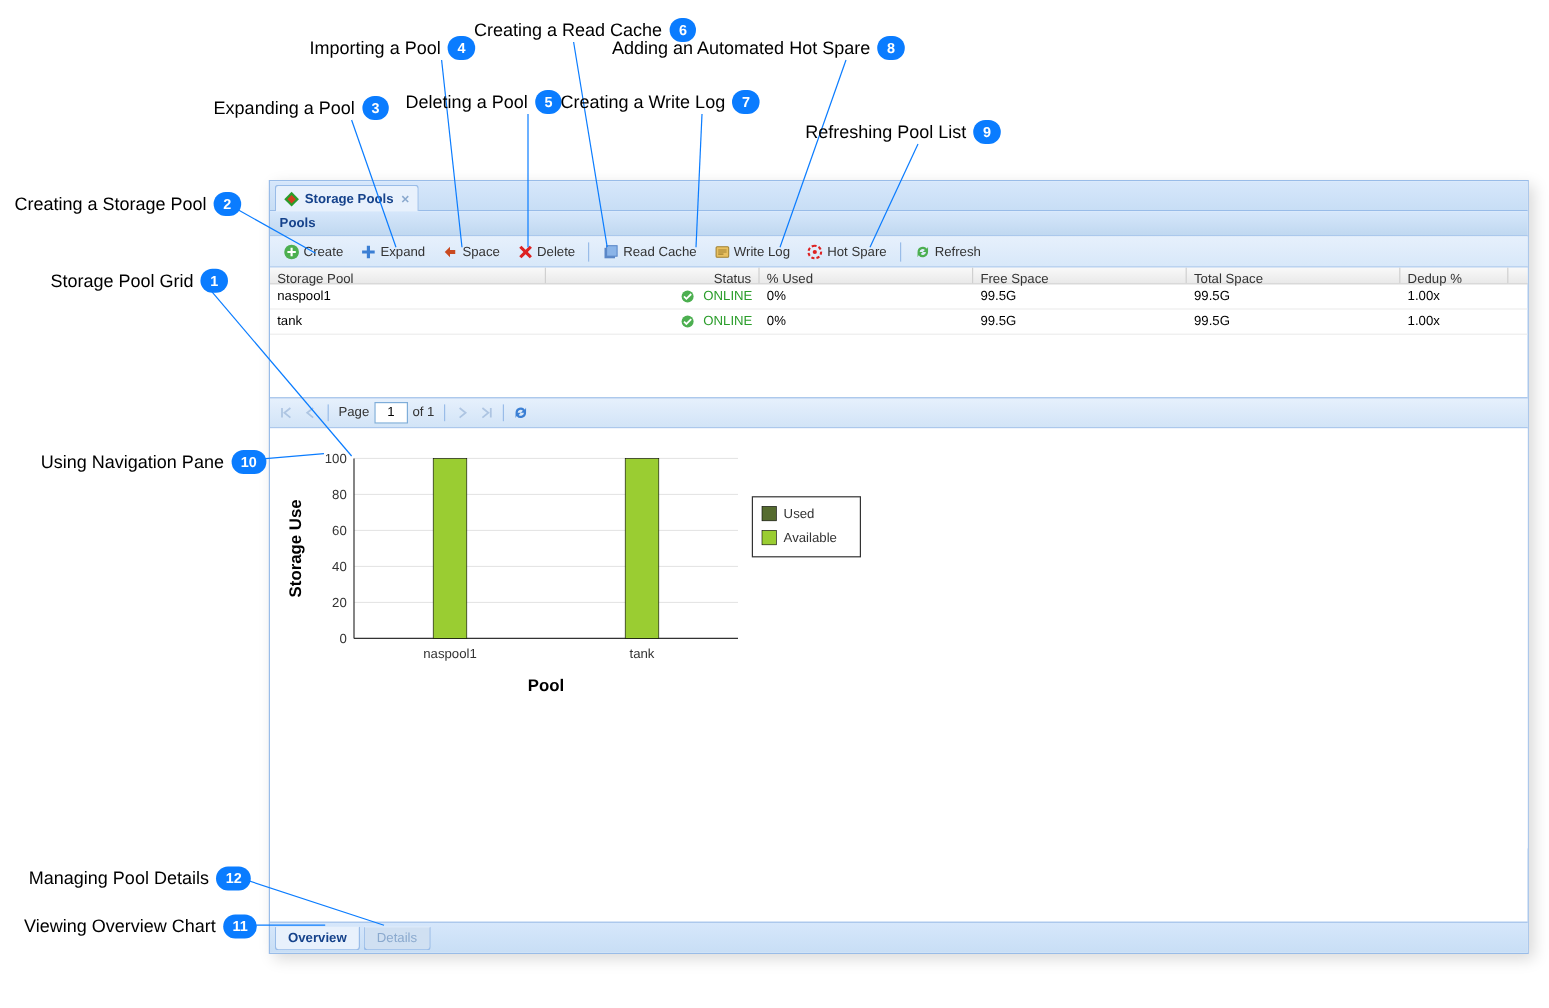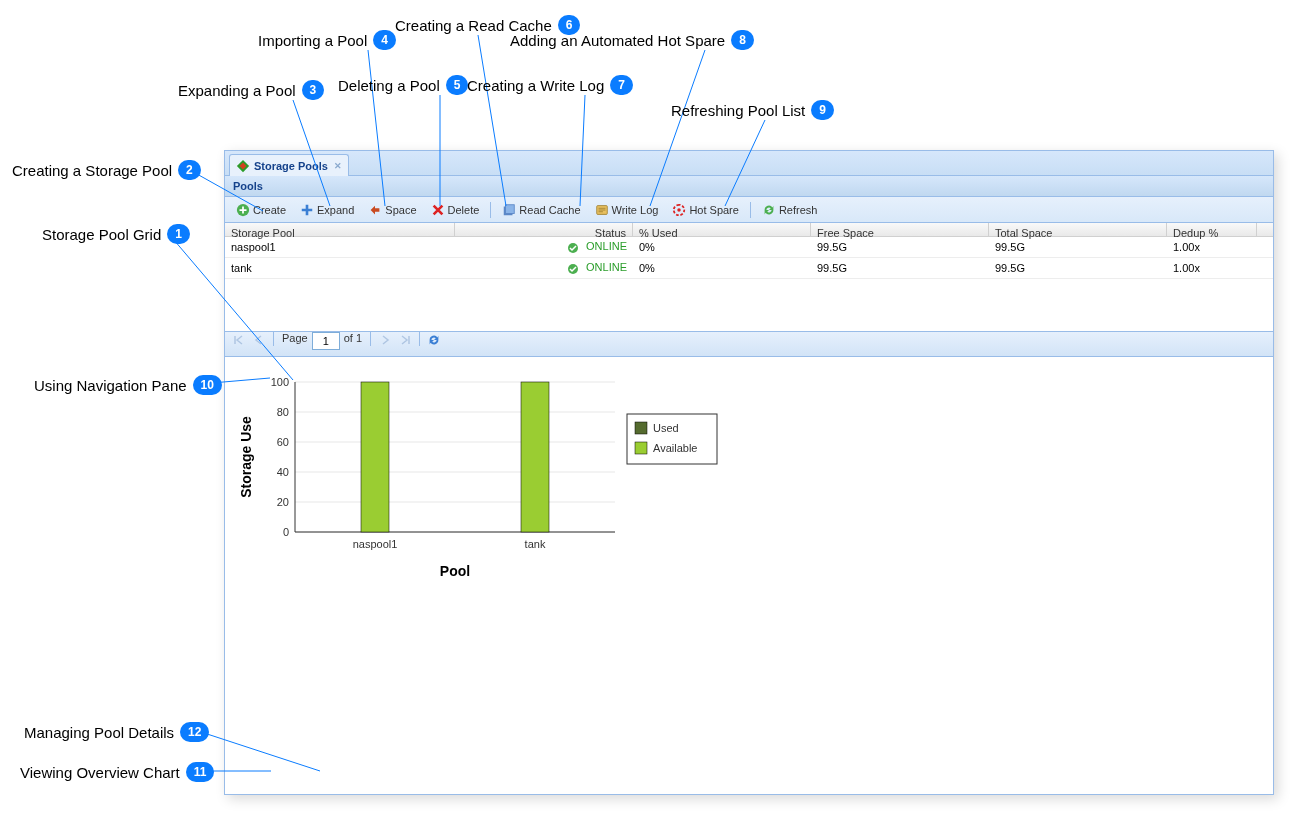--- a/index.html
+++ b/index.html
@@ -152,21 +152,21 @@
   .col-free { width: 178px; }
   .col-total { width: 178px; }
   .col-dedup { width: 90px; }
   
   .paging-bar {
     background: linear-gradient(#e6f0fc, #d2e4f7);
     border-top: 1px solid #99bce8;
     border-bottom: 1px solid #99bce8;
     height: 26px;
     display: flex;
-    align-items: flex-start;
+    align-items: center;
     padding: 0 4px;
   }
   .pg-btn {
     width: 16px; height: 16px;
     margin: 0 2px;
     cursor: pointer;
     display: flex;
     align-items: center;
     justify-content: center;
     color: #6a8fc0;
@@ -442,20 +442,24 @@
         <text x="220" y="204" text-anchor="middle" font-size="14" font-weight="bold" fill="#000">Pool</text>
         <text x="16" y="85" text-anchor="middle" font-size="14" font-weight="bold" fill="#000" transform="rotate(-90 16 85)">Storage Use</text>
         <rect x="392" y="42" width="90" height="50" fill="#fff" stroke="#333"></rect>
         <rect x="400" y="50" width="12" height="12" fill="#556b2f" stroke="#000" stroke-width="0.5"></rect>
         <text x="418" y="60" font-size="11" fill="#333">Used</text>
         <rect x="400" y="70" width="12" height="12" fill="#9acd32" stroke="#000" stroke-width="0.5"></rect>
         <text x="418" y="80" font-size="11" fill="#333">Available</text>
       </svg>
   </div>
 
+  <div class="bottom-tabs">
+    <div class="bottom-tab">Overview</div>
+    <div class="bottom-tab inactive">Details</div>
+  </div>
 </div>
 
 <svg style="position:absolute;left:0;top:0;width:1291px;height:840px;pointer-events:none;z-index:60">
   <line x1="168" y1="233" x2="293" y2="380" stroke="#0a7cff" stroke-width="1"></line>
   <line x1="188" y1="169" x2="263" y2="211" stroke="#0a7cff" stroke-width="1"></line>
   <line x1="293" y1="100" x2="330" y2="206" stroke="#0a7cff" stroke-width="1"></line>
   <line x1="368" y1="50" x2="385" y2="206" stroke="#0a7cff" stroke-width="1"></line>
   <line x1="440" y1="95" x2="440" y2="206" stroke="#0a7cff" stroke-width="1"></line>
   <line x1="478" y1="35" x2="506" y2="206" stroke="#0a7cff" stroke-width="1"></line>
   <line x1="585" y1="95" x2="580" y2="206" stroke="#0a7cff" stroke-width="1"></line>

